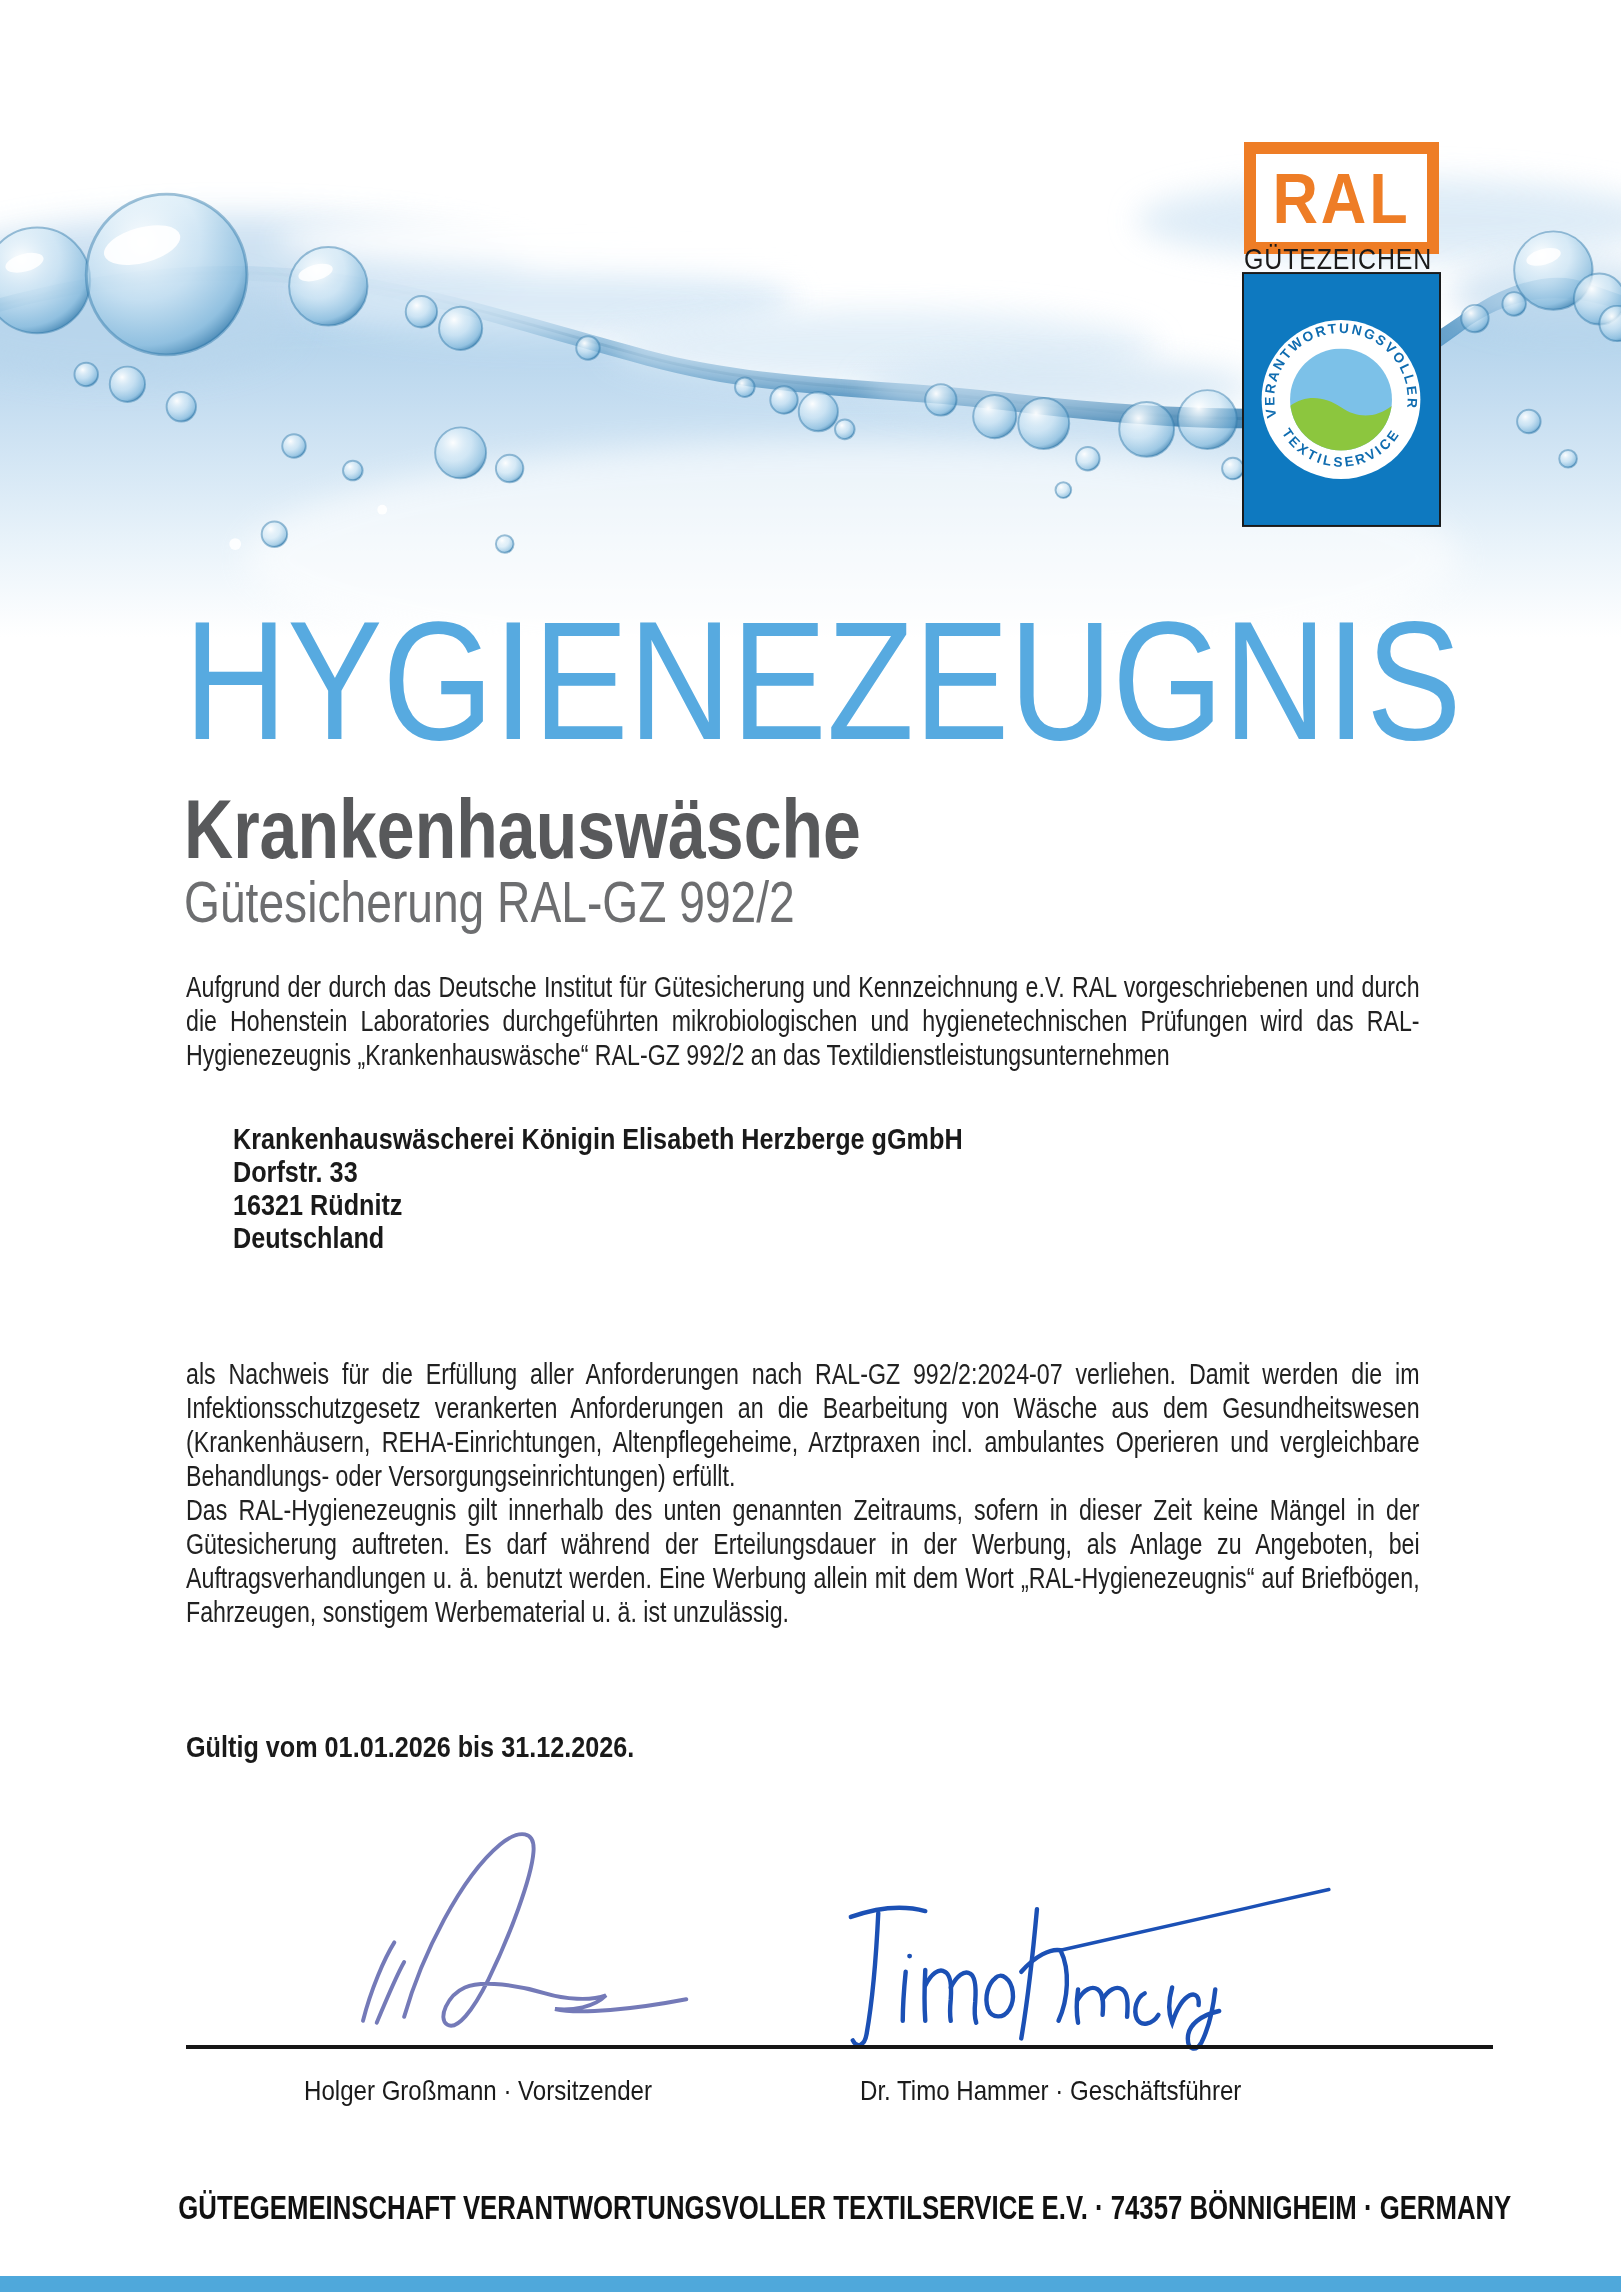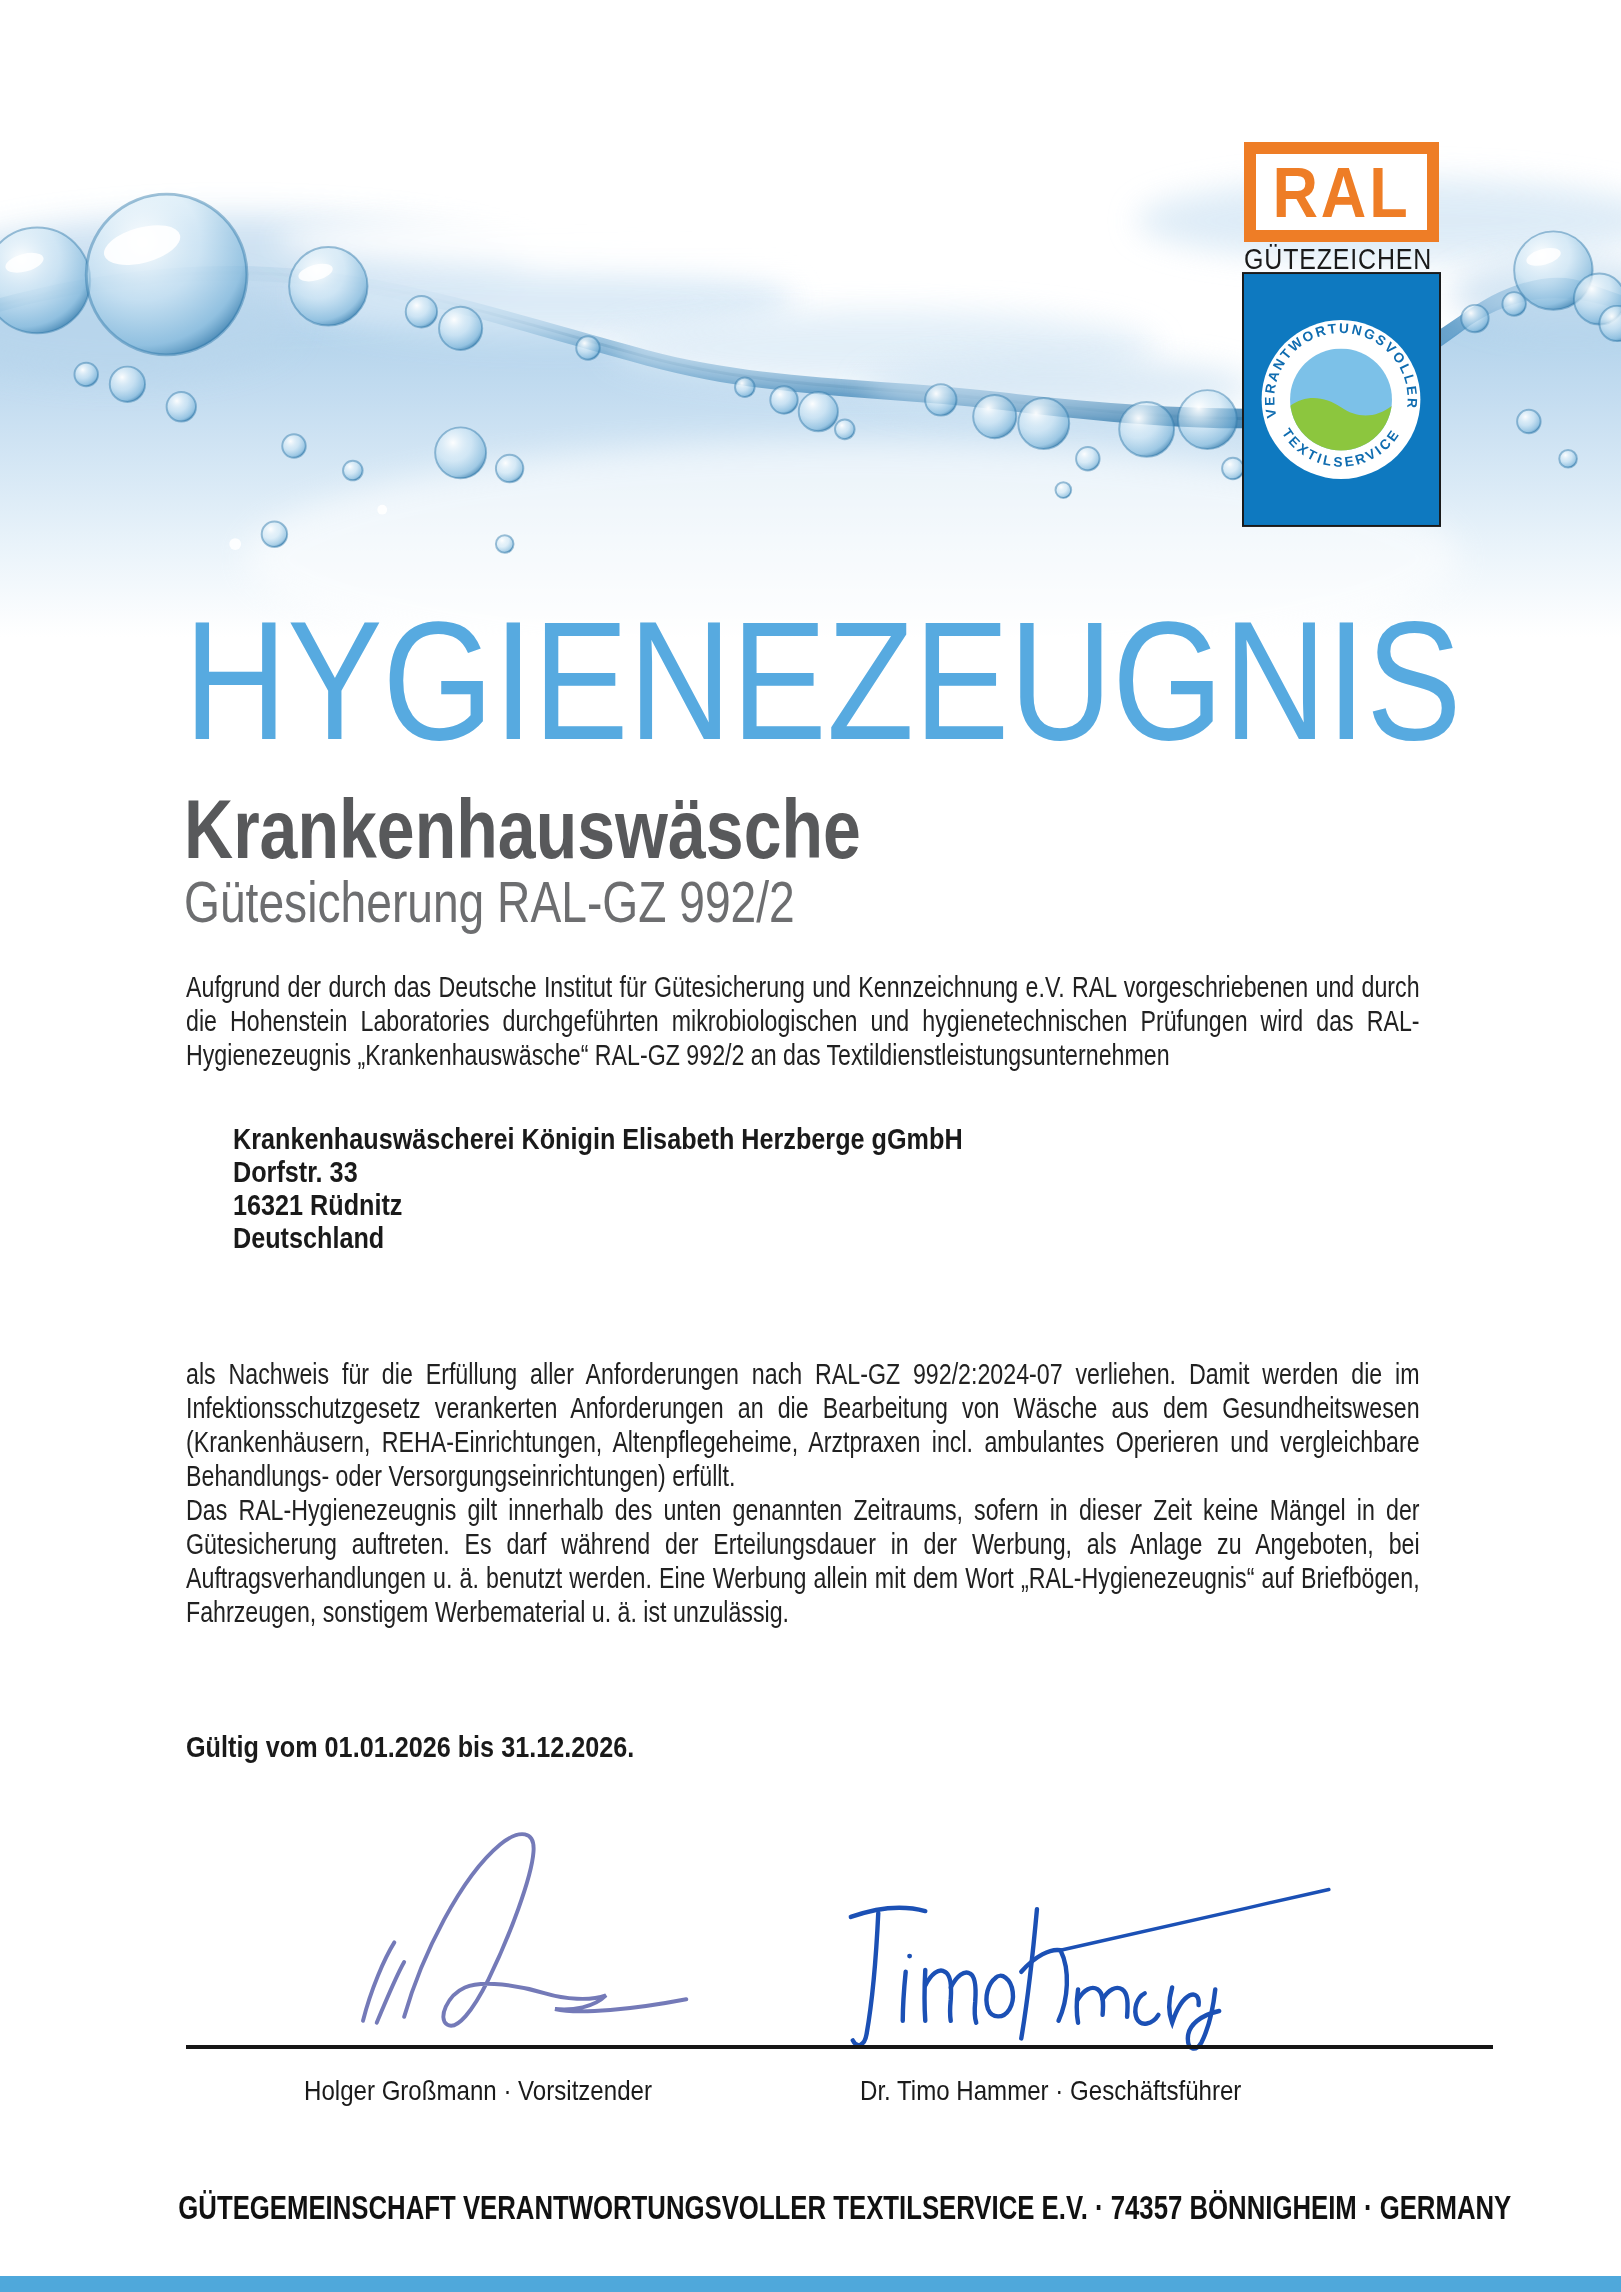--- a/index.html
+++ b/index.html
@@ -5,21 +5,21 @@
   html,body{margin:0;padding:0;background:#888;}
   .page{
     position:relative; width:1621px; height:2293px; background:#ffffff;
     overflow:hidden; font-family:"Liberation Sans", sans-serif;
     margin:0 auto;
   }
   
   .water{position:absolute; top:0; left:0;}
   
   .ral-box{
-    position:absolute; left:1244px; top:142px; width:195px; height:100px;
+    position:absolute; left:1244px; top:142px; width:195px; height:112px;
     border:12.7px solid #EE7D26; box-sizing:border-box; background:#ffffff;
     display:flex; align-items:center; justify-content:center;
   }
   .ral-text{
     color:#EE7D26; font-weight:700; font-size:63px; letter-spacing:2.9px;
     transform:scaleY(1.12); line-height:1;
   }
   .gz-text{
     position:absolute; left:1244px; top:243px; width:235px;
     font-size:29px; color:#1a1a1a; letter-spacing:1px; white-space:nowrap;

